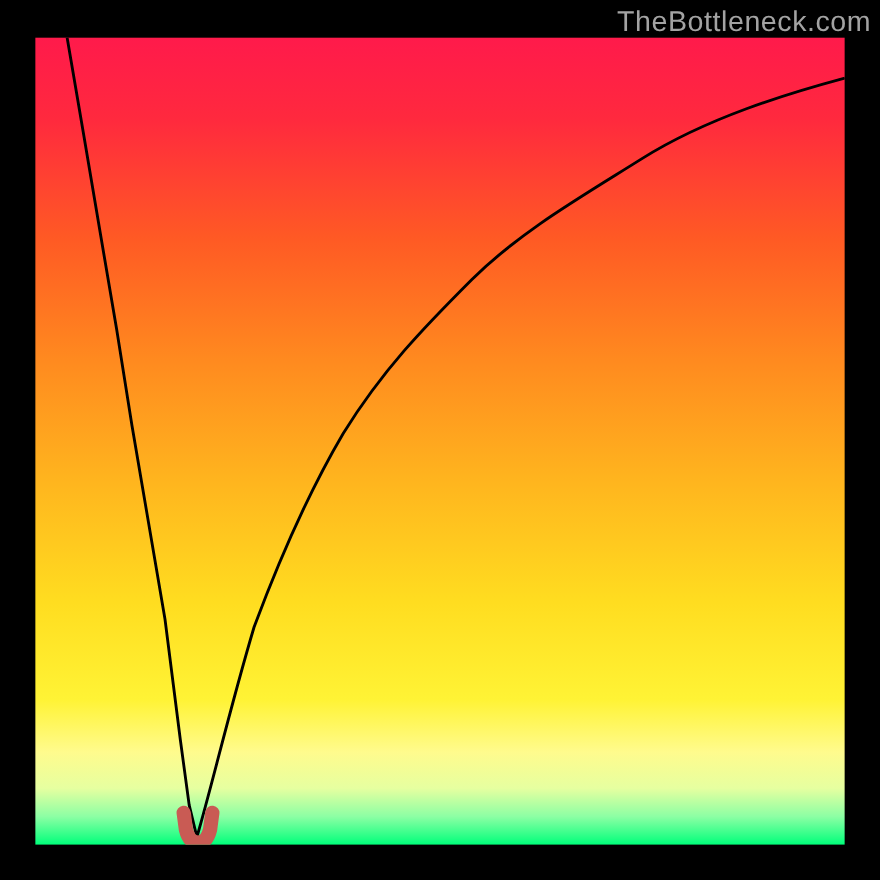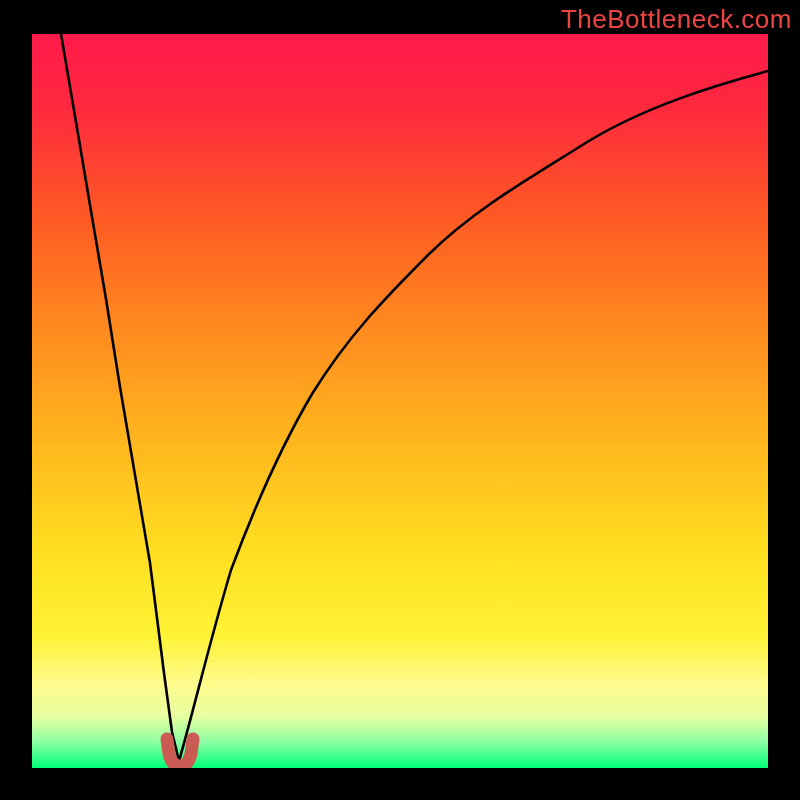--- a/index.html
+++ b/index.html
@@ -23,21 +23,21 @@
     position: absolute;
     left: 0;
     top: 0;
     width: 100%;
     height: 100%;
   }
   .watermark {
     position: absolute;
     top: 4px;
     right: 8px;
-    color: #ef4444;
+    color: #a3a3a3;
     font-size: 26px;
     letter-spacing: 0.5px;
     font-weight: 400;
   }
   svg.curve {
     position: absolute;
     left: 0;
     top: 0;
     width: 100%;
     height: 100%;

